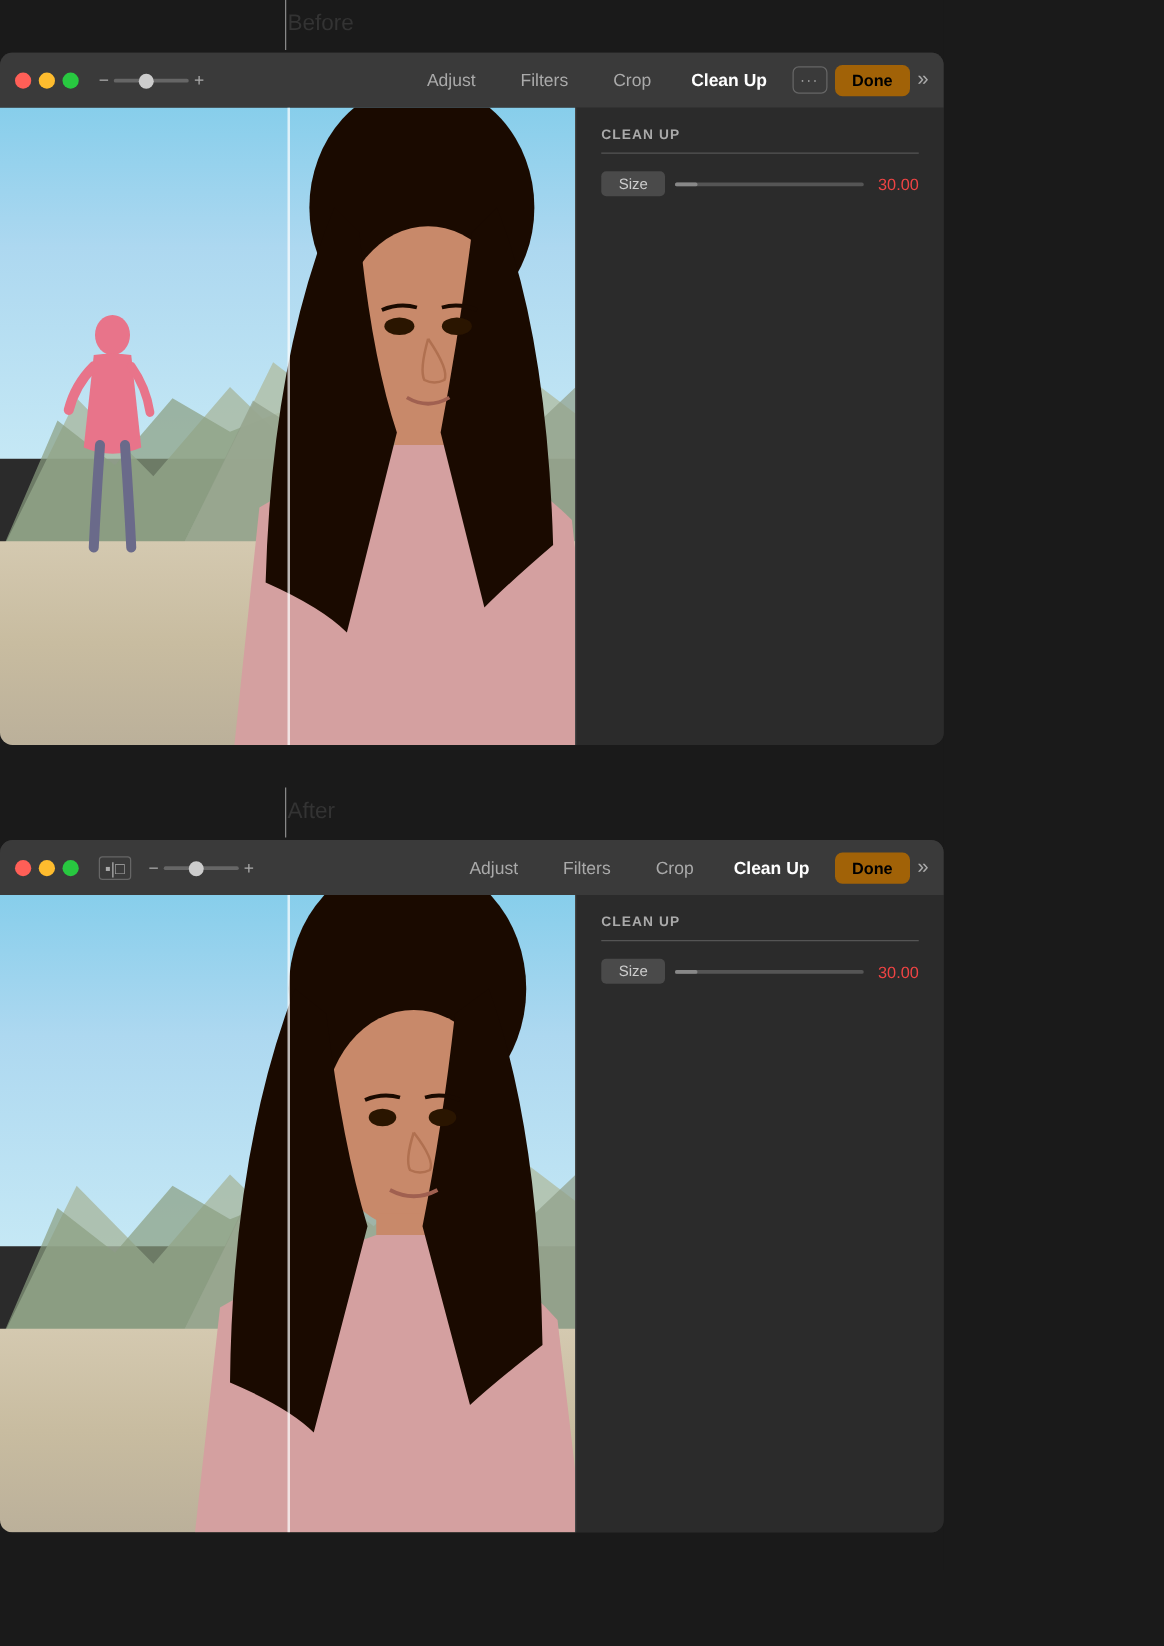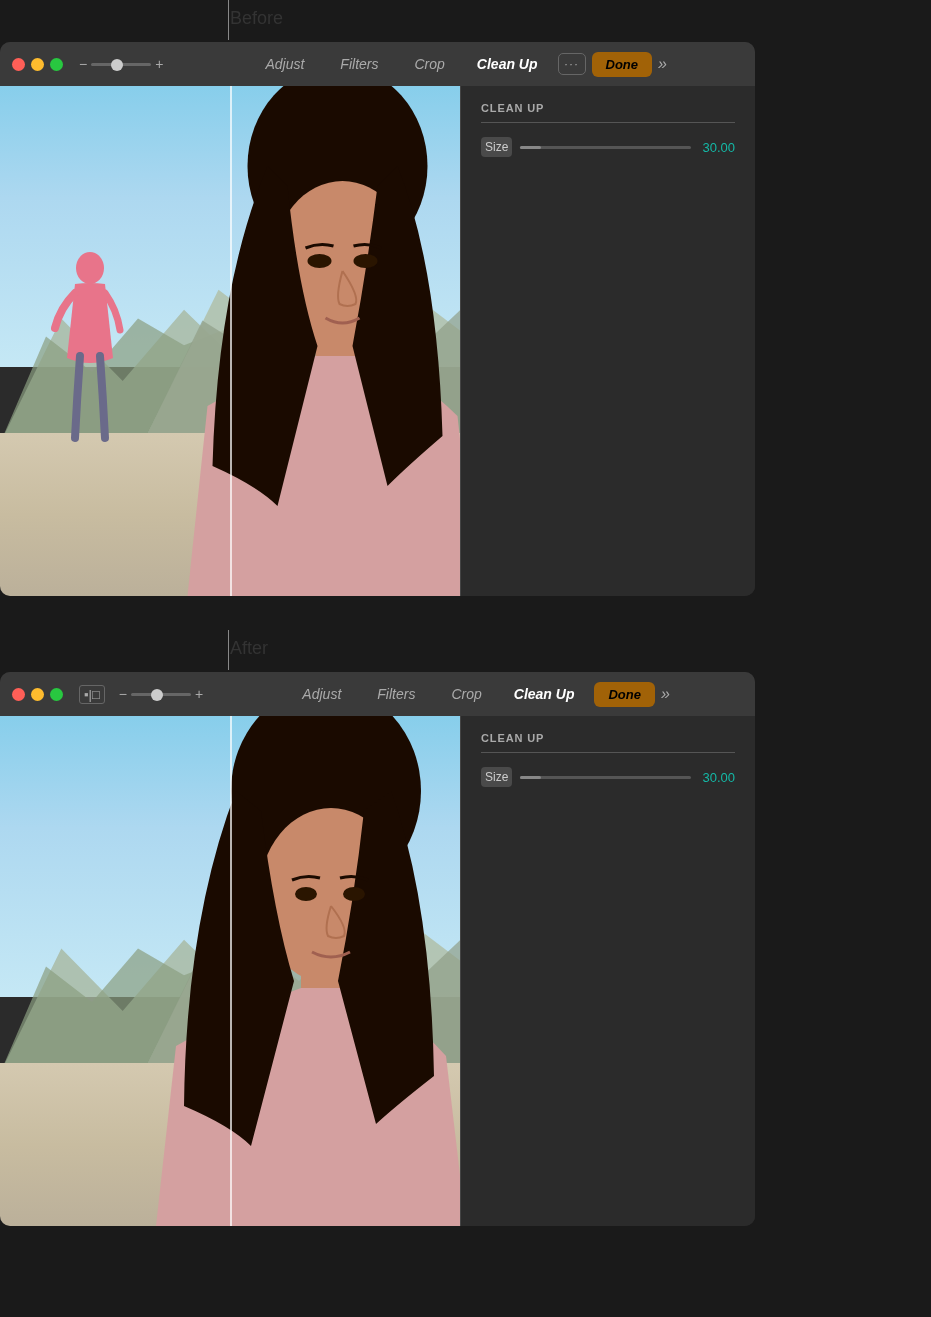--- a/index.html
+++ b/index.html
@@ -90,22 +90,21 @@
       gap: 4px;
       margin-left: 4px;
     }
 
     .nav-buttons {
       display: flex;
       align-items: center;
       gap: 0;
       margin-left: auto;
       flex: 1;
-      justify-content: center;
-      font-style: italic;
+      justify-content: flex-end;
     }
 
     .nav-btn {
       color: #aaa;
       font-size: 14px;
       padding: 4px 18px;
       cursor: pointer;
       border-radius: 5px;
     }
     .nav-btn.active {
@@ -238,42 +237,42 @@
     .size-row {
       display: flex;
       align-items: center;
       gap: 8px;
     }
 
     .size-label-btn {
       background: #4a4a4a;
       color: #ccc;
       font-size: 12px;
-      padding: 3px 4px;
+      padding: 3px 14px;
       border-radius: 4px;
       cursor: pointer;
       text-align: right;
     }
 
     .size-slider {
       flex: 1;
       height: 3px;
       background: #555;
       border-radius: 2px;
       position: relative;
     }
     .size-slider-fill {
       height: 100%;
       width: 12%;
       background: #888;
       border-radius: 2px;
     }
 
     .size-value {
-      color: #14b8a6;
+      color: #ef4444;
       font-size: 13px;
       min-width: 36px;
       text-align: right;
     }
 
     
     .annotation-wrapper {
       position: relative;
       height: 40px;
       margin-bottom: 2px;

